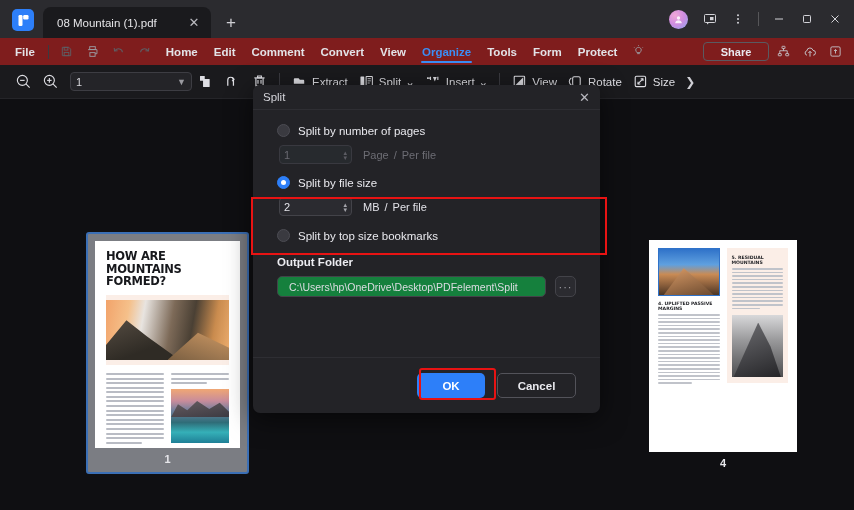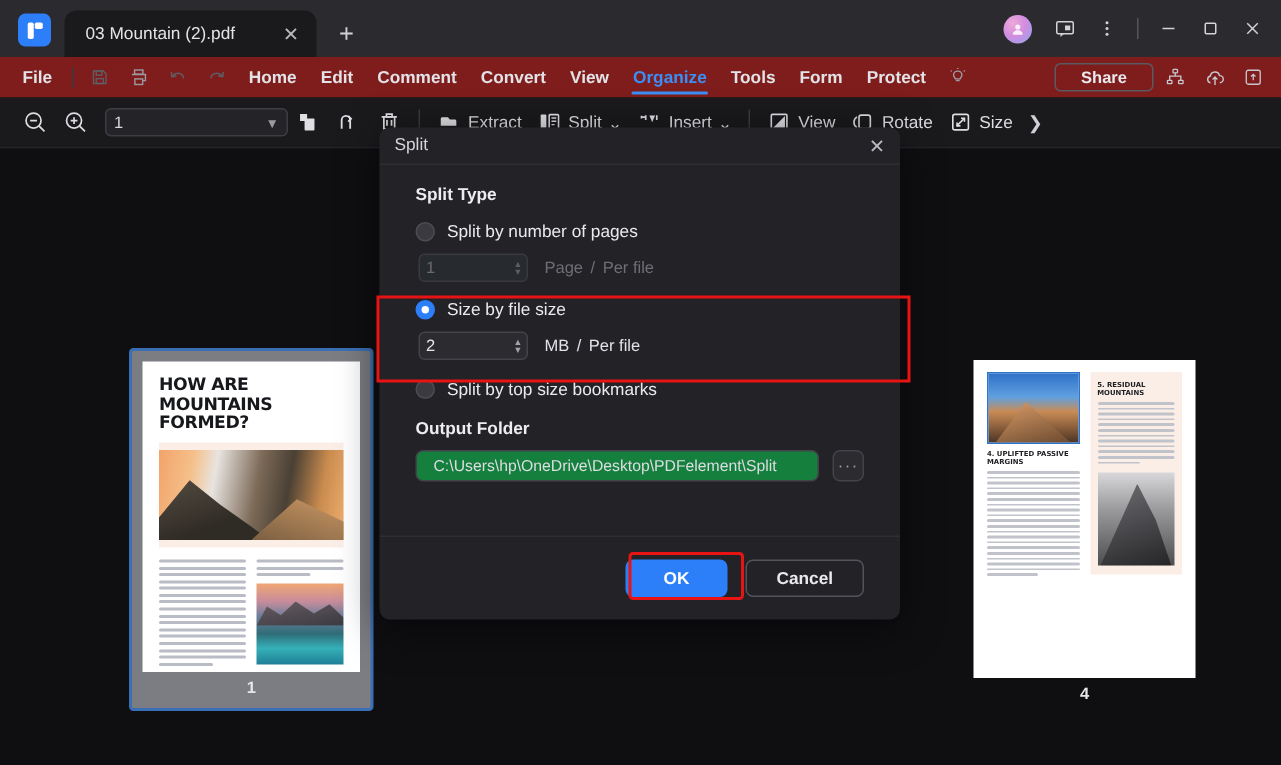--- a/index.html
+++ b/index.html
@@ -299,21 +299,21 @@
 <div id="app">
 
   <div class="titlebar">
     <div class="app-logo">
       <svg width="13" height="13" viewBox="0 0 13 13">
         <rect x="1.5" y="1" width="4" height="11" rx="1.2" fill="#ffffff"></rect>
         <rect x="6.2" y="1" width="5.3" height="4.4" rx="1.2" fill="#ffffff"></rect>
       </svg>
     </div>
     <div class="tab">
-      <span class="tab-title">03 Mountain (2).pdf</span>
+      <span class="tab-title">08 Mountain (1).pdf</span>
       <span class="tab-close">✕</span>
     </div>
     <div class="tab-new">+</div>
 
     <div class="tb-right">
       <div class="avatar">
         <svg width="9" height="9" viewBox="0 0 9 9">
           <circle cx="4.5" cy="3" r="1.7" fill="#ffffff" opacity="0.85"></circle>
           <path d="M1.2 8.2c0-1.9 1.5-3 3.3-3s3.3 1.1 3.3 3z" fill="#ffffff" opacity="0.85"></path>
         </svg>
@@ -609,42 +609,41 @@
       <div class="thumb-label">4</div>
     </div>
 
     <div class="dialog" style="top:-14px;">
       <div class="dlg-title">
         <span class="t">Split</span>
         <span class="dlg-close">✕</span>
       </div>
 
       <div class="dlg-body">
-        <div class="sec-head">Split Type</div>
 
         <div class="radio-row">
           <span class="radio"></span>
           <span class="radio-label">Split by number of pages</span>
         </div>
         <div class="spin-row" style="margin-bottom:12px;">
           <div class="spinner dis">
             <span>1</span>
             <span class="spin-arrows">
                 <span>▴</span>
                 <span>▾</span>
               </span>
           </div>
           <span class="unit dim">
             <span>Page</span><span class="sl">/</span><span>Per file</span>
           </span>
         </div>
 
         <div class="radio-row">
           <span class="radio on"></span>
-          <span class="radio-label">Size by file size</span>
+          <span class="radio-label">Split by file size</span>
         </div>
         <div class="spin-row" style="margin-bottom:13px;">
           <div class="spinner">
             <span>2</span>
             <span class="spin-arrows">
                 <span>▴</span>
                 <span>▾</span>
               </span>
           </div>
           <span class="unit">

